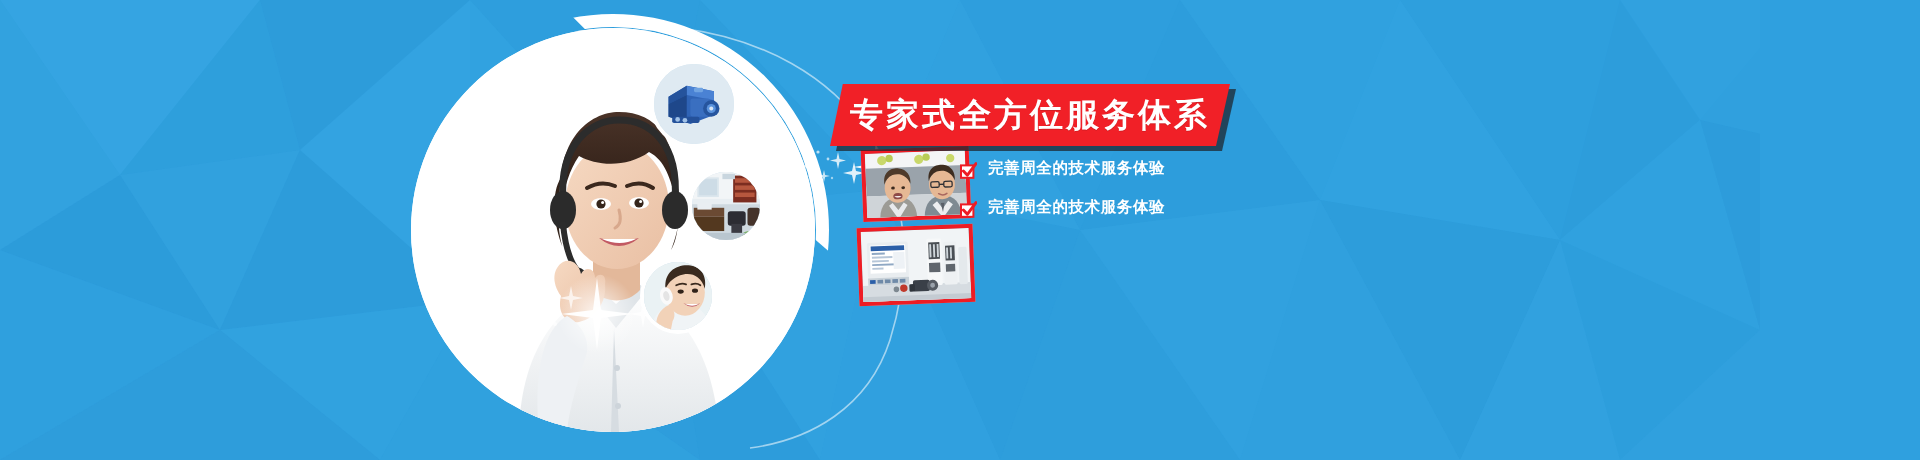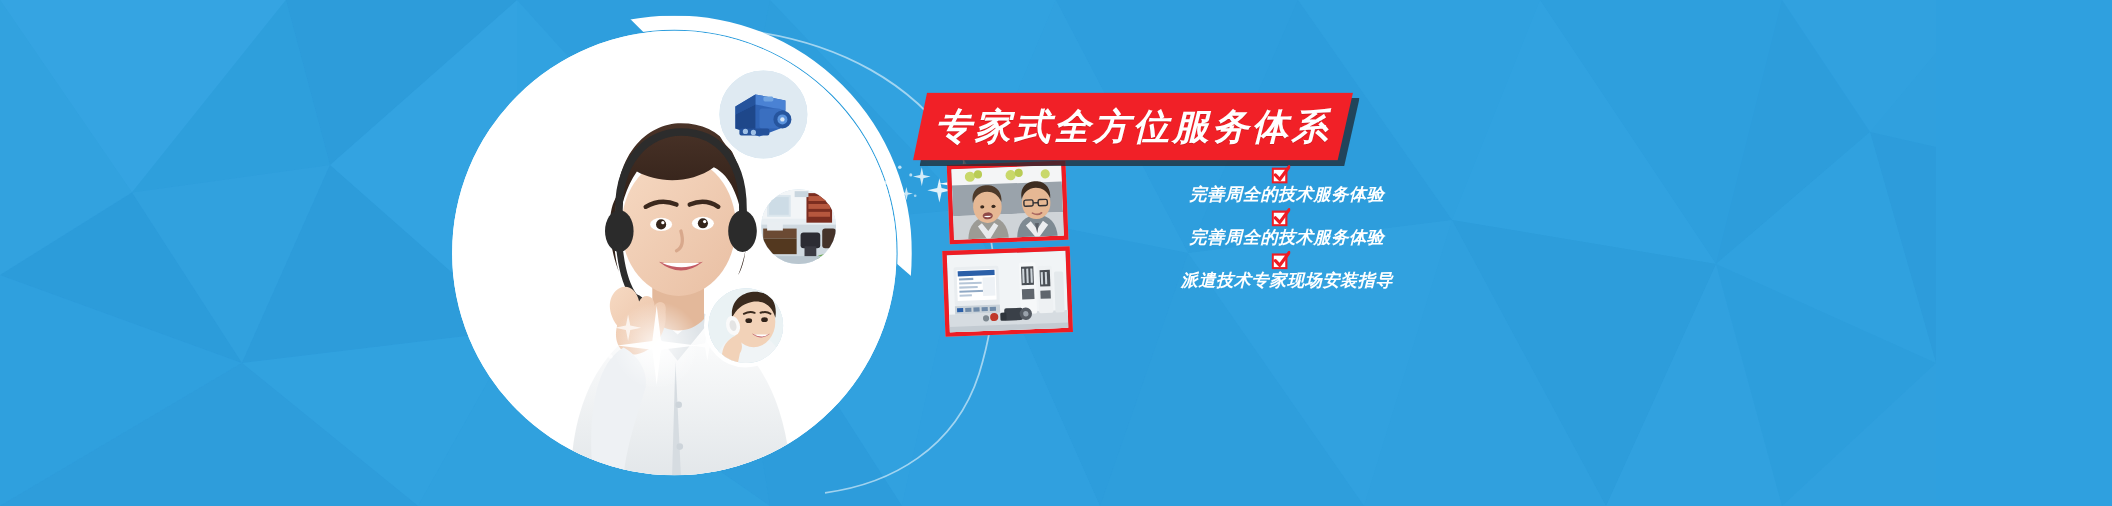--- a/index.html
+++ b/index.html
@@ -8,21 +8,20 @@
     font-family:"Liberation Sans","DejaVu Sans",sans-serif;
     background:#2fa0df;
   }
 
   #banner {
     position:relative;
     width:1760px;
     height:460px;
     overflow:hidden;
     background:#a16207;
-    font-style:italic;
   }
 
   
   .poly-bg { position:absolute; inset:0; width:1920px; height:460px; }
 
   
   .big-circle-wrap {
     position:absolute;
     left:411px; top:28px;
     width:404px; height:404px;
@@ -97,24 +96,23 @@
     background:#b9c6ce;
   }
   #photo1 { left:862px; top:148px; width:108px; height:72px; transform:rotate(-2.2deg); }
   #photo2 { left:858px; top:226px; width:116px; height:78px; transform:rotate(-2.2deg); }
   .photo-inner { position:absolute; inset:0; }
 
   
   .bullets { position:absolute; left:960px; top:150px; width:420px; }
   .bullet {
     display:flex;
-    align-items:center;
+    align-items:flex-end;
     height:29px;
     margin-bottom:10px;
-    flex-direction:column;
   }
   .chk {
     flex:0 0 auto;
     width:17px; height:17px;
     margin-right:11px;
     position:relative;
   }
   .chk svg { display:block; }
   .bullet-text {
     color:#ffffff;
@@ -442,26 +440,17 @@
     <div class="bullet">
       <span class="chk">
         <svg width="17" height="17" viewBox="0 0 17 17">
           <rect x="1" y="3.4" width="12.4" height="12.4" fill="#ffffff" stroke="#ee1c24" stroke-width="2"></rect>
           <path d="M 3.4 9 L 7.4 13.2 L 16 1.6" stroke="#ee1c24" stroke-width="2.9" fill="none" stroke-linecap="round" stroke-linejoin="round"></path>
         </svg>
       </span>
       <span class="bullet-text">完善周全的技术服务体验</span>
     </div>
 
-    <div class="bullet">
-      <span class="chk">
-        <svg width="17" height="17" viewBox="0 0 17 17">
-          <rect x="1" y="3.4" width="12.4" height="12.4" fill="#ffffff" stroke="#ee1c24" stroke-width="2"></rect>
-          <path d="M 3.4 9 L 7.4 13.2 L 16 1.6" stroke="#ee1c24" stroke-width="2.9" fill="none" stroke-linecap="round" stroke-linejoin="round"></path>
-        </svg>
-      </span>
-      <span class="bullet-text">派遣技术专家现场安装指导</span>
-    </div>
 
 
   </div>
 
 </div>
 
 </body></html>

